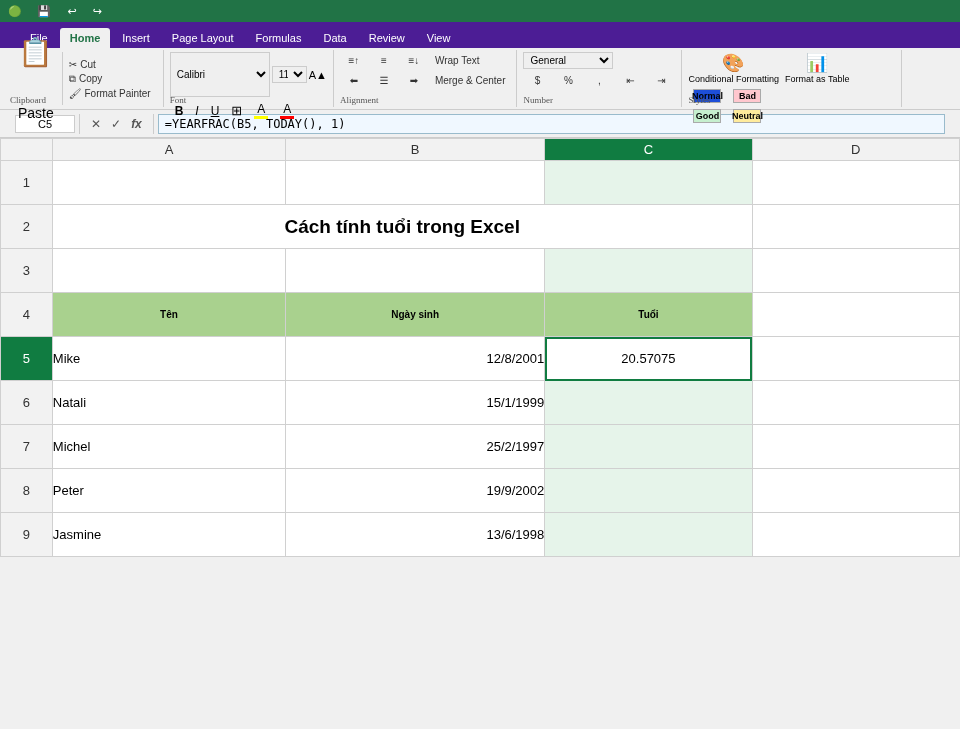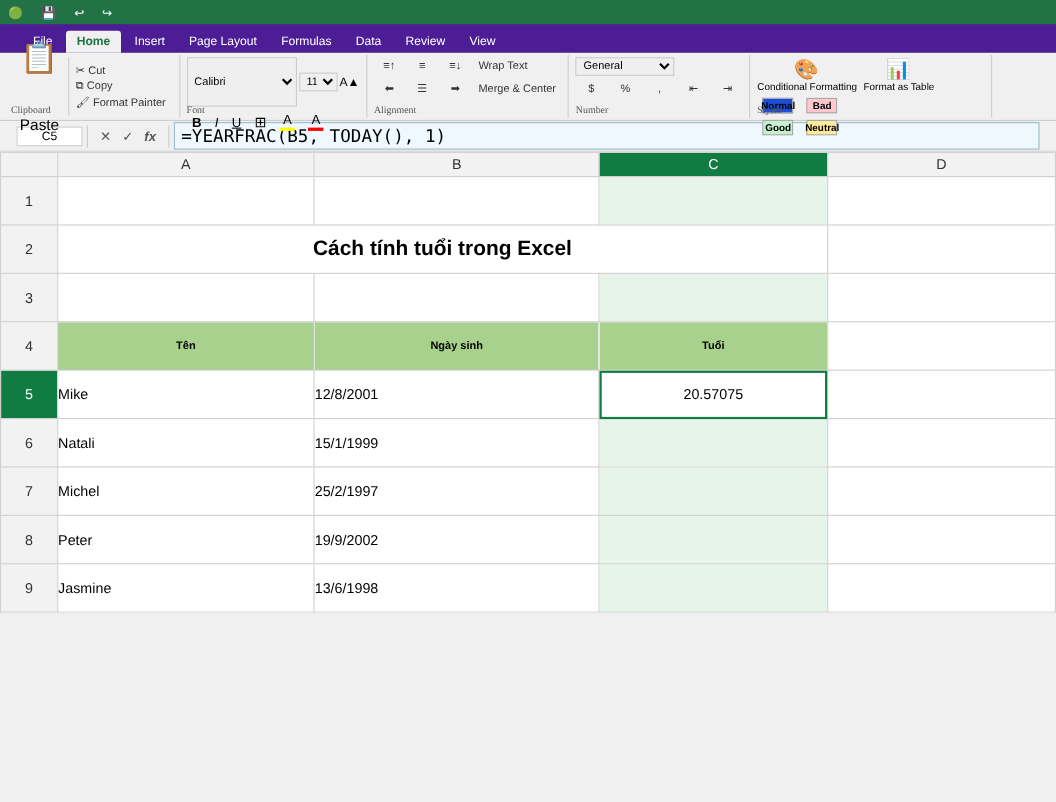--- a/index.html
+++ b/index.html
@@ -50,21 +50,21 @@
     .styles-grid { display: grid; grid-template-columns: 1fr 1fr; gap: 2px; }
     .style-item { display: flex; align-items: center; gap: 4px; padding: 1px 4px; border: 1px solid transparent; cursor: pointer; border-radius: 2px; }
     .style-swatch { width: 28px; height: 14px; border: 1px solid #aaa; font-size: 9px; display: flex; align-items: center; justify-content: center; font-weight: bold; }
 
     
     .formula-bar { background: #f0f0f0; height: 28px; display: flex; align-items: center; border-bottom: 1px solid #ccc; padding: 0 15px; gap: 4px; }
     .cell-name-box { width: 60px; border: 1px solid #ccc; padding: 2px 4px; font-size: 11px; text-align: center; background: white; }
     .formula-bar-divider { width: 1px; height: 20px; background: #ccc; }
     .formula-icons { display: flex; gap: 4px; align-items: center; padding: 0 4px; }
     .formula-icon { font-size: 12px; cursor: pointer; color: #555; padding: 1px 3px; }
-    .formula-input { flex: 1; border: 1px solid #9bc; background: #f0f8ff; padding: 2px 6px; font-size: 16px; font-family: 'Consolas', monospace; }
+    .formula-input { flex: 1; border: 1px solid #9bc; background: #f0f8ff; padding: 2px 6px; font-size: 12px; font-family: 'Consolas', monospace; }
 
     
     .spreadsheet { display: flex; flex-direction: column; flex: 1; background: white; }
     .sheet-area { overflow: auto; flex: 1; }
 
     table.grid { border-collapse: collapse; width: 100%; table-layout: fixed; }
     table.grid th, table.grid td { border: 1px solid #d0d0d0; padding: 0; font-size: 13px; }
 
     
     .col-header { background: #f2f2f2; text-align: center; font-size: 12px; color: #333; font-weight: normal; height: 22px; vertical-align: middle; user-select: none; }
@@ -74,21 +74,21 @@
     .row-num { background: #f2f2f2; text-align: center; font-size: 12px; color: #333; font-weight: normal; width: 40px; min-width: 40px; user-select: none; vertical-align: middle; }
     .row-num.active { background: #107c41; color: white; }
 
     
     .corner-header { background: #f2f2f2; width: 40px; }
 
     
     .cell { height: 44px; vertical-align: middle; padding: 2px 6px; white-space: nowrap; overflow: hidden; cursor: cell; }
     .cell.active { outline: 2px solid #107c41; outline-offset: -2px; background: white; }
     .cell.col-a { width: 180px; }
-    .cell.col-b { width: 200px; text-align: left; }
+    .cell.col-b { width: 200px; text-align: right; }
     .cell.col-c { width: 160px; text-align: center; }
     .cell.col-d { width: 160px; }
 
     
     .cell.header-cell { background: #a9d18e; font-weight: bold; font-size: 10px; text-align: center; }
 
     
     .cell.title-cell { font-weight: bold; font-size: 17px; text-align: center; }
 
     

